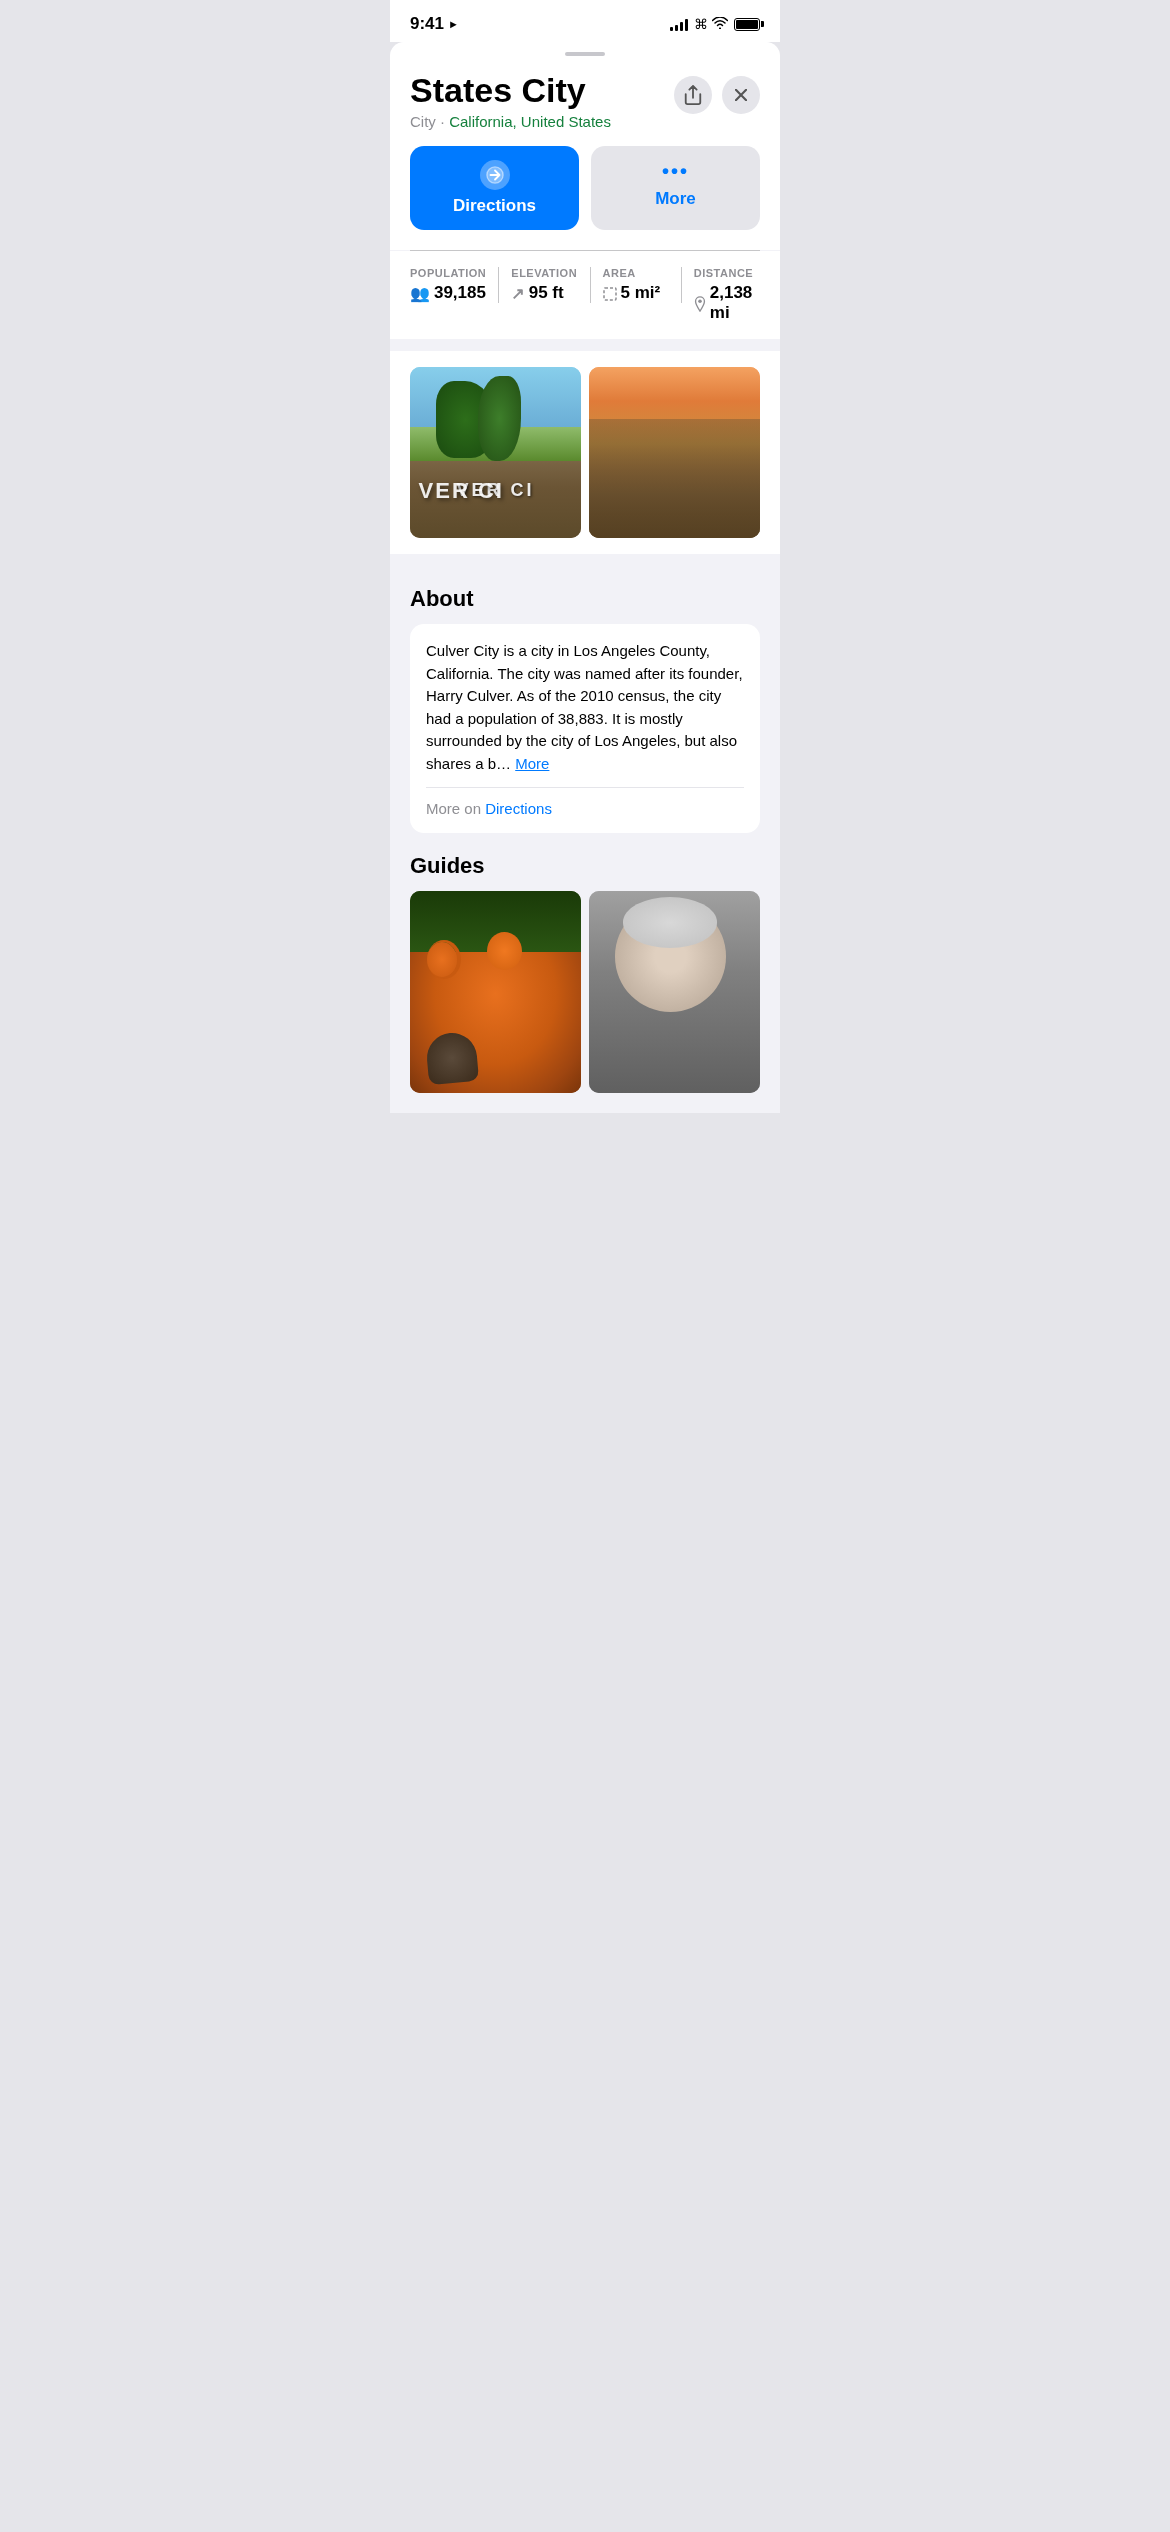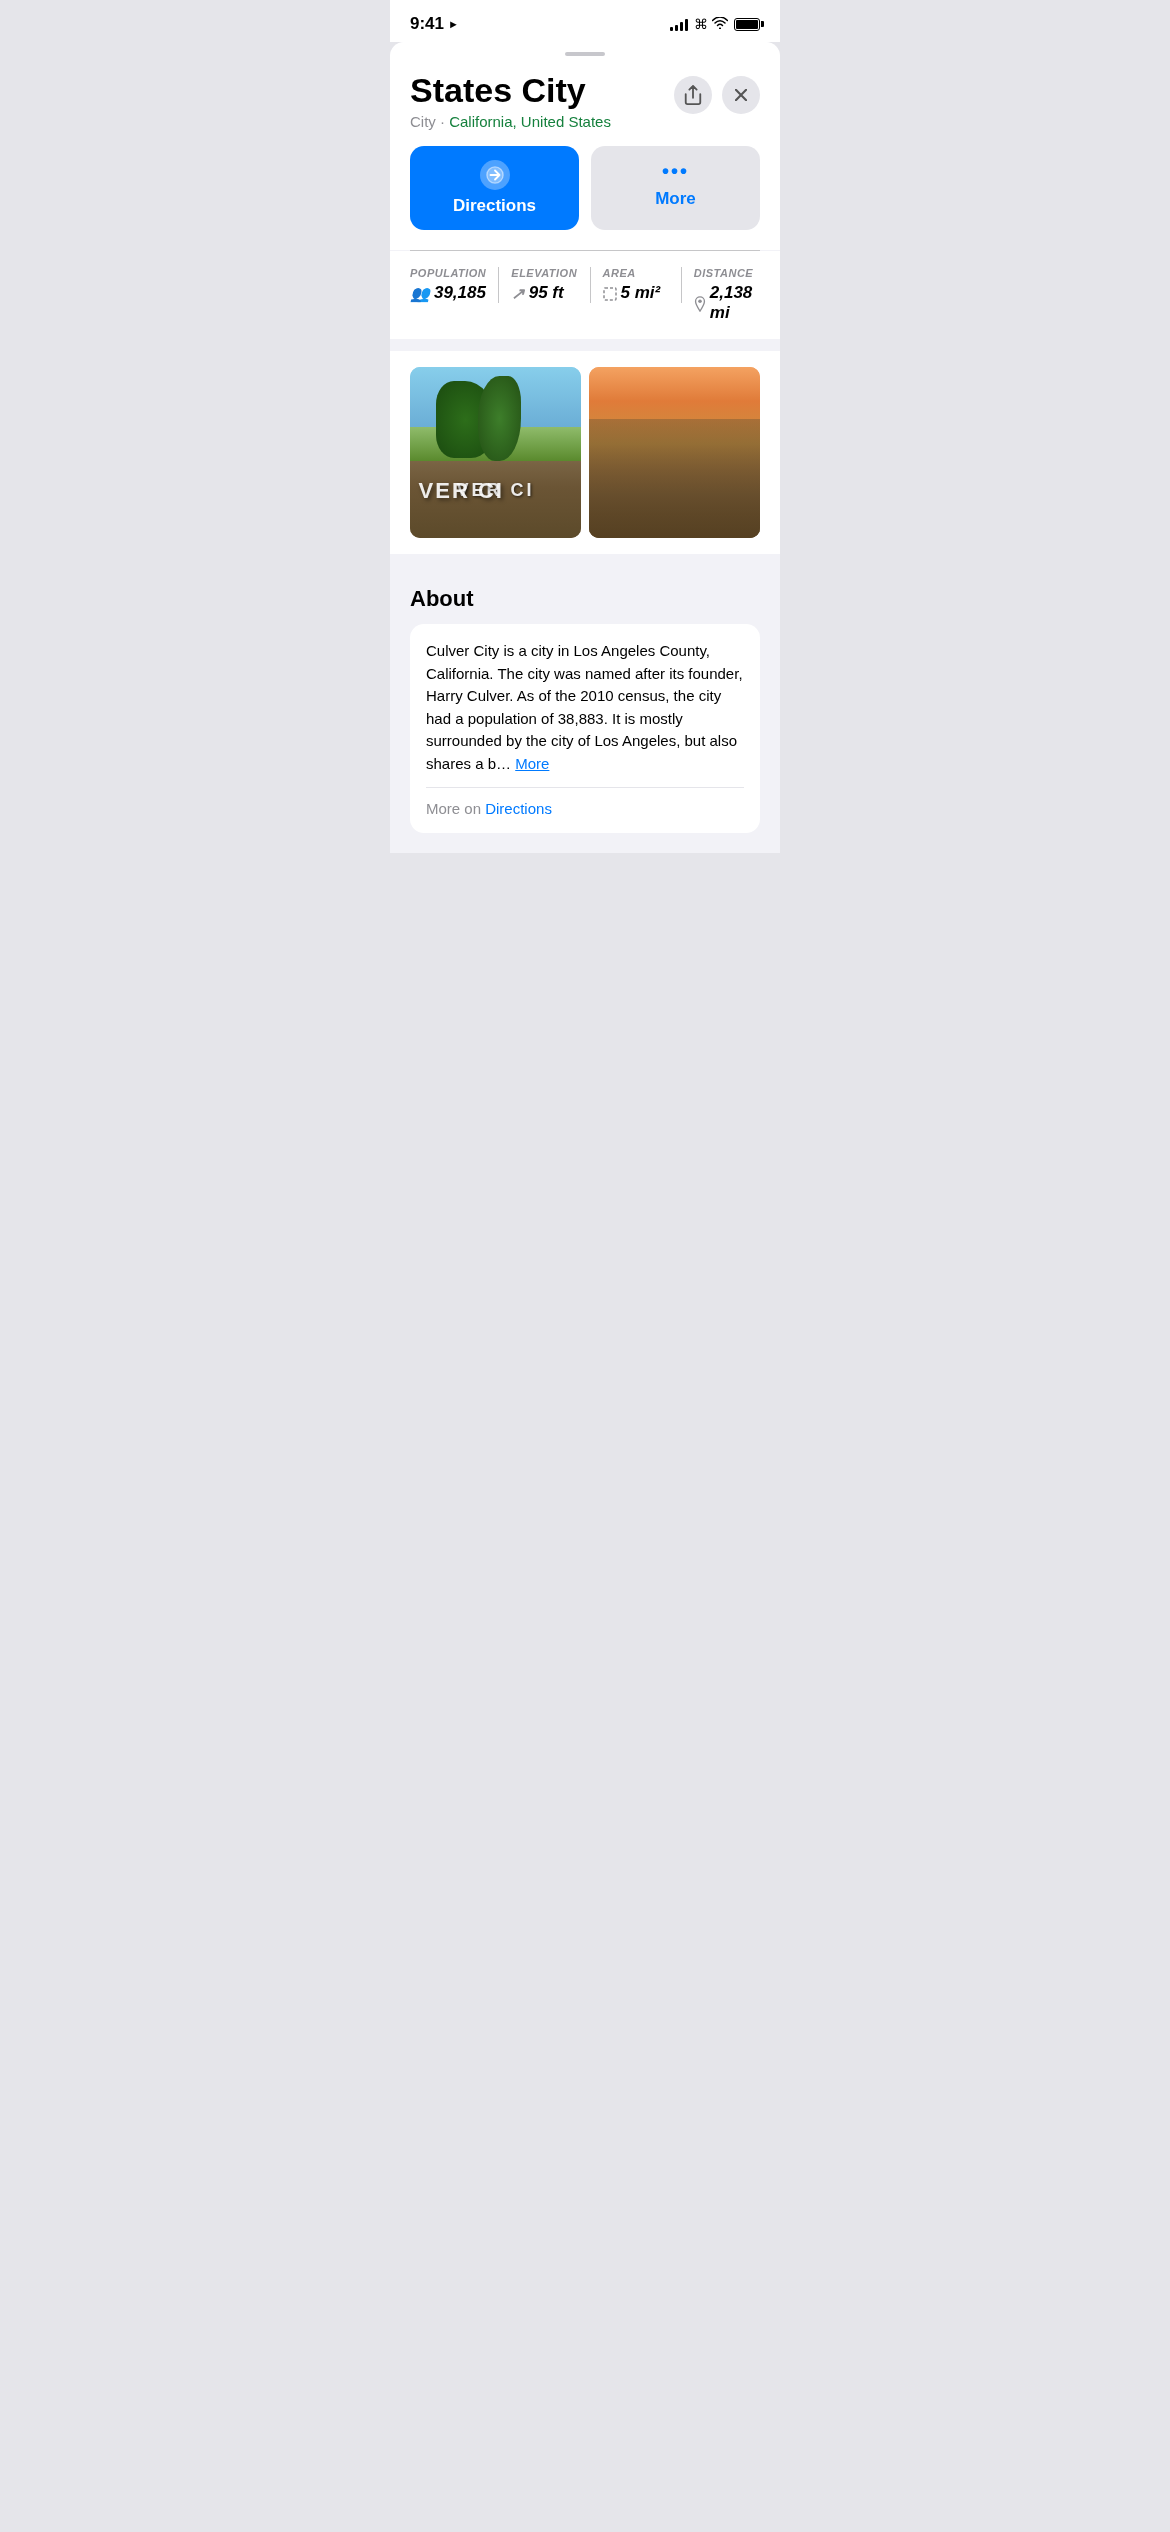--- a/index.html
+++ b/index.html
@@ -237,21 +237,20 @@
     .stats-row {
       display: flex;
       align-items: flex-start;
     }
 
     .stat-item {
       flex: 1;
       padding-right: 12px;
       border-right: 1px solid #c6c6c8;
       margin-right: 12px;
-      font-style: italic;
     }
 
     .stat-item:last-child {
       border-right: none;
       margin-right: 0;
       padding-right: 0;
     }
 
     .stat-label {
       font-size: 11px;
@@ -597,17 +596,35 @@
       <div class="about-card">
         <p class="about-text">
           <span>Culver City is a city in Los Angeles County, California. The city was named after its founder, Harry Culver. As of the 2010 census, the city had a population of 38,883. It is mostly surrounded by the city of Los Angeles, but also shares a b…</span> <a href="#" class="more-link">More</a>
         </p>
         <div class="wikipedia-link">
           <span>More on </span><a href="#">Directions</a>
         </div>
       </div>
     </div>
 
+    <div class="guides-section">
+      <h2 class="section-title">Guides</h2>
+      <div class="guides-grid">
+        <div class="guide-item guide-pumpkins">
+          <div style="position:absolute;top:0;left:0;right:0;height:35%;background:linear-gradient(180deg,#1a3a08 0%,#2d5a14 100%);"></div>
+          <div style="position:absolute;top:30%;left:0;right:0;bottom:0;background:radial-gradient(ellipse at 50% 30%,#e8701e,#c85a10 50%,#9e4510 80%,#7a350a 100%);"></div>
+          <div style="position:absolute;top:25%;left:10%;width:30px;height:35px;background:radial-gradient(ellipse,#e8701e,#c85a10);border-radius:50%;box-shadow:2px 0 0 2px #c85a10;"></div>
+          <div style="position:absolute;top:20%;left:45%;width:35px;height:38px;background:radial-gradient(ellipse,#f07820,#d06010);border-radius:50%;"></div>
+
+          <div style="position:absolute;bottom:5%;left:10%;width:50px;height:50px;background:radial-gradient(ellipse,#5a4a3a,#3a2a1a);border-radius:50% 50% 20% 20%;transform:rotate(-5deg);"></div>
+        </div>
+        <div class="guide-item guide-person">
+          <div style="position:absolute;top:0;left:0;right:0;bottom:0;background:linear-gradient(180deg,#a0a0a0 0%,#808080 40%,#606060 100%);"></div>
+          <div style="position:absolute;top:5%;left:15%;width:65%;height:55%;background:radial-gradient(ellipse,#e0d0c0 20%,#c8b8a8 60%,#b0a090 100%);border-radius:50%;"></div>
+          <div style="position:absolute;top:3%;left:20%;width:55%;height:25%;background:radial-gradient(ellipse,#d8d8d8,#c0c0c0);border-radius:50%;"></div>
+        </div>
+      </div>
+    </div>
 
     <div class="bottom-safe"></div>
 
   </div>
 </div>
 
 </body></html>

